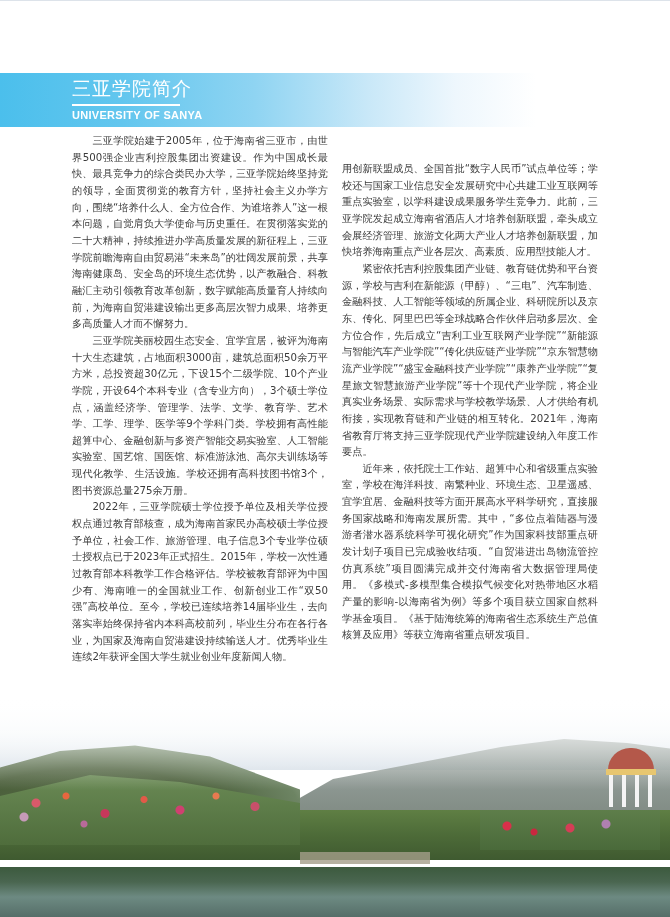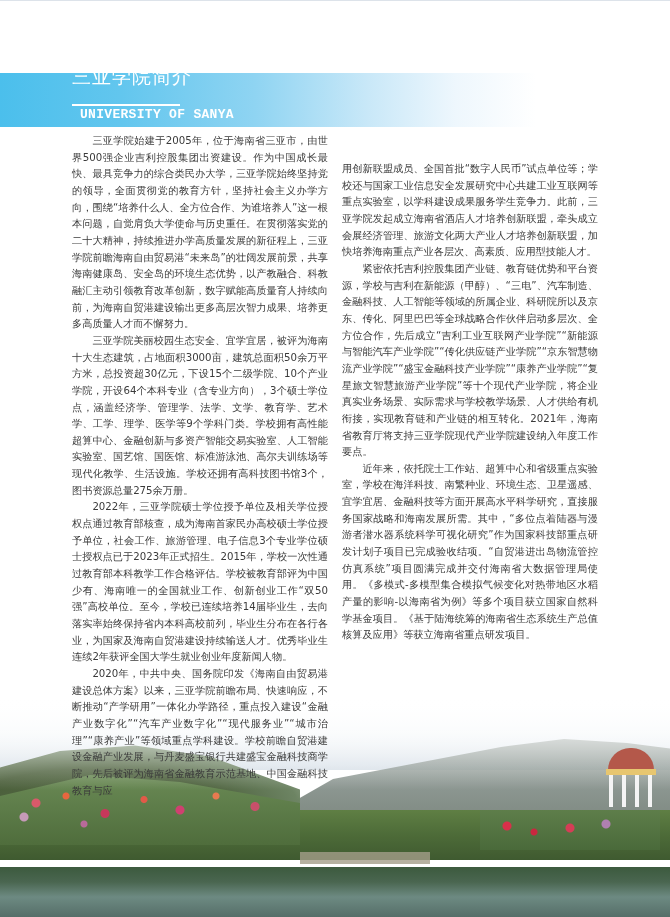--- a/index.html
+++ b/index.html
@@ -10,31 +10,31 @@
       position: absolute; left: 0; top: 0; width: 670px; height: 917px;
       background: #ffffff;
     }
     .top-rule { position: absolute; left: 0; top: 0; width: 670px; height: 1px; background: #dde3ea; }
 
     .banner {
       position: absolute; left: 0; top: 73px; width: 670px; height: 54px;
       background: linear-gradient(90deg, #4bbfec 0%, #62c6ee 18%, #8fd4f2 38%, #c9e8f8 55%, #eef7fd 68%, #ffffff 80%);
     }
     .banner-title {
-      position: absolute; left: 72px; top: 64px;
+      position: absolute; left: 72px; top: 76px;
       font-size: 19px; line-height: 24px; color: #ffffff; letter-spacing: 1px;
       font-family: "DejaVu Sans", sans-serif;
     }
     .banner-underline {
       position: absolute; left: 72px; top: 104px; width: 108px; height: 2px; background: #ffffff;
     }
     .banner-subtitle {
-      position: absolute; left: 80px; top: 109px;
-      font-size: 13px; line-height: 12px; color: #ffffff; font-weight: bold; letter-spacing: 0.3px;
-      font-family: Liberation Mono, monospace;
+      position: absolute; left: 72px; top: 109px;
+      font-size: 11px; line-height: 12px; color: #ffffff; font-weight: bold; letter-spacing: 0.3px;
+      font-family: Liberation Sans, sans-serif;
     }
 
     .column {
       position: absolute; top: 133px; width: 256px;
       font-size: 10.2px; line-height: 16.65px; color: #3a3a3a;
       text-align: justify; text-justify: inter-character;
       font-family: "DejaVu Sans", sans-serif;
       z-index: 3;
     }
     .col-left { left: 72px; }
@@ -135,20 +135,19 @@
   <div class="fog"></div>
 </div>
 <div class="gazebo-dome"></div>
 <div class="gazebo-ring"></div>
 <div class="gazebo-cols"></div>
 
 <div class="column col-left">
   <p>三亚学院始建于2005年，位于海南省三亚市，由世界500强企业吉利控股集团出资建设。作为中国成长最快、最具竞争力的综合类民办大学，三亚学院始终坚持党的领导，全面贯彻党的教育方针，坚持社会主义办学方向，围绕“培养什么人、全方位合作、为谁培养人”这一根本问题，自觉肩负大学使命与历史重任。在贯彻落实党的二十大精神，持续推进办学高质量发展的新征程上，三亚学院前瞻海南自由贸易港“未来岛”的壮阔发展前景，共享海南健康岛、安全岛的环境生态优势，以产教融合、科教融汇主动引领教育改革创新，数字赋能高质量育人持续向前，为海南自贸港建设输出更多高层次智力成果、培养更多高质量人才而不懈努力。</p>
   <p>三亚学院美丽校园生态安全、宜学宜居，被评为海南十大生态建筑，占地面积3000亩，建筑总面积50余万平方米，总投资超30亿元，下设15个二级学院、10个产业学院，开设64个本科专业（含专业方向），3个硕士学位点，涵盖经济学、管理学、法学、文学、教育学、艺术学、工学、理学、医学等9个学科门类。学校拥有高性能超算中心、金融创新与多资产智能交易实验室、人工智能实验室、国艺馆、国医馆、标准游泳池、高尔夫训练场等现代化教学、生活设施。学校还拥有高科技图书馆3个，图书资源总量275余万册。</p>
   <p>2022年，三亚学院硕士学位授予单位及相关学位授权点通过教育部核查，成为海南首家民办高校硕士学位授予单位，社会工作、旅游管理、电子信息3个专业学位硕士授权点已于2023年正式招生。2015年，学校一次性通过教育部本科教学工作合格评估。学校被教育部评为中国少有、海南唯一的全国就业工作、创新创业工作“双50强”高校单位。至今，学校已连续培养14届毕业生，去向落实率始终保持省内本科高校前列，毕业生分布在各行各业，为国家及海南自贸港建设持续输送人才。优秀毕业生连续2年获评全国大学生就业创业年度新闻人物。</p>
-  <p>2020年，中共中央、国务院印发《海南自由贸易港建设总体方案》以来，三亚学院前瞻布局、快速响应，不断推动“产学研用”一体化办学路径，重点投入建设“金融产业数字化”“汽车产业数字化”“现代服务业”“城市治理”“康养产业”等领域重点学科建设。学校前瞻自贸港建设金融产业发展，与丹麦盛宝银行共建盛宝金融科技商学院，先后被评为海南省金融教育示范基地、中国金融科技教育与应</p>
 </div>
 
 <div class="column col-right">
   <p style="text-indent:0">用创新联盟成员、全国首批“数字人民币”试点单位等；学校还与国家工业信息安全发展研究中心共建工业互联网等重点实验室，以学科建设成果服务学生竞争力。此前，三亚学院发起成立海南省酒店人才培养创新联盟，牵头成立会展经济管理、旅游文化两大产业人才培养创新联盟，加快培养海南重点产业各层次、高素质、应用型技能人才。</p>
   <p>紧密依托吉利控股集团产业链、教育链优势和平台资源，学校与吉利在新能源（甲醇）、“三电”、汽车制造、金融科技、人工智能等领域的所属企业、科研院所以及京东、传化、阿里巴巴等全球战略合作伙伴启动多层次、全方位合作，先后成立“吉利工业互联网产业学院”“新能源与智能汽车产业学院”“传化供应链产业学院”“京东智慧物流产业学院”“盛宝金融科技产业学院”“康养产业学院”“复星旅文智慧旅游产业学院”等十个现代产业学院，将企业真实业务场景、实际需求与学校教学场景、人才供给有机衔接，实现教育链和产业链的相互转化。2021年，海南省教育厅将支持三亚学院现代产业学院建设纳入年度工作要点。</p>
   <p>近年来，依托院士工作站、超算中心和省级重点实验室，学校在海洋科技、南繁种业、环境生态、卫星遥感、宜学宜居、金融科技等方面开展高水平科学研究，直接服务国家战略和海南发展所需。其中，“多位点着陆器与漫游者潜水器系统科学可视化研究”作为国家科技部重点研发计划子项目已完成验收结项。“自贸港进出岛物流管控仿真系统”项目圆满完成并交付海南省大数据管理局使用。《多模式-多模型集合模拟气候变化对热带地区水稻产量的影响-以海南省为例》等多个项目获立国家自然科学基金项目。《基于陆海统筹的海南省生态系统生产总值核算及应用》等获立海南省重点研发项目。</p>
 </div>
 
 </body></html>

